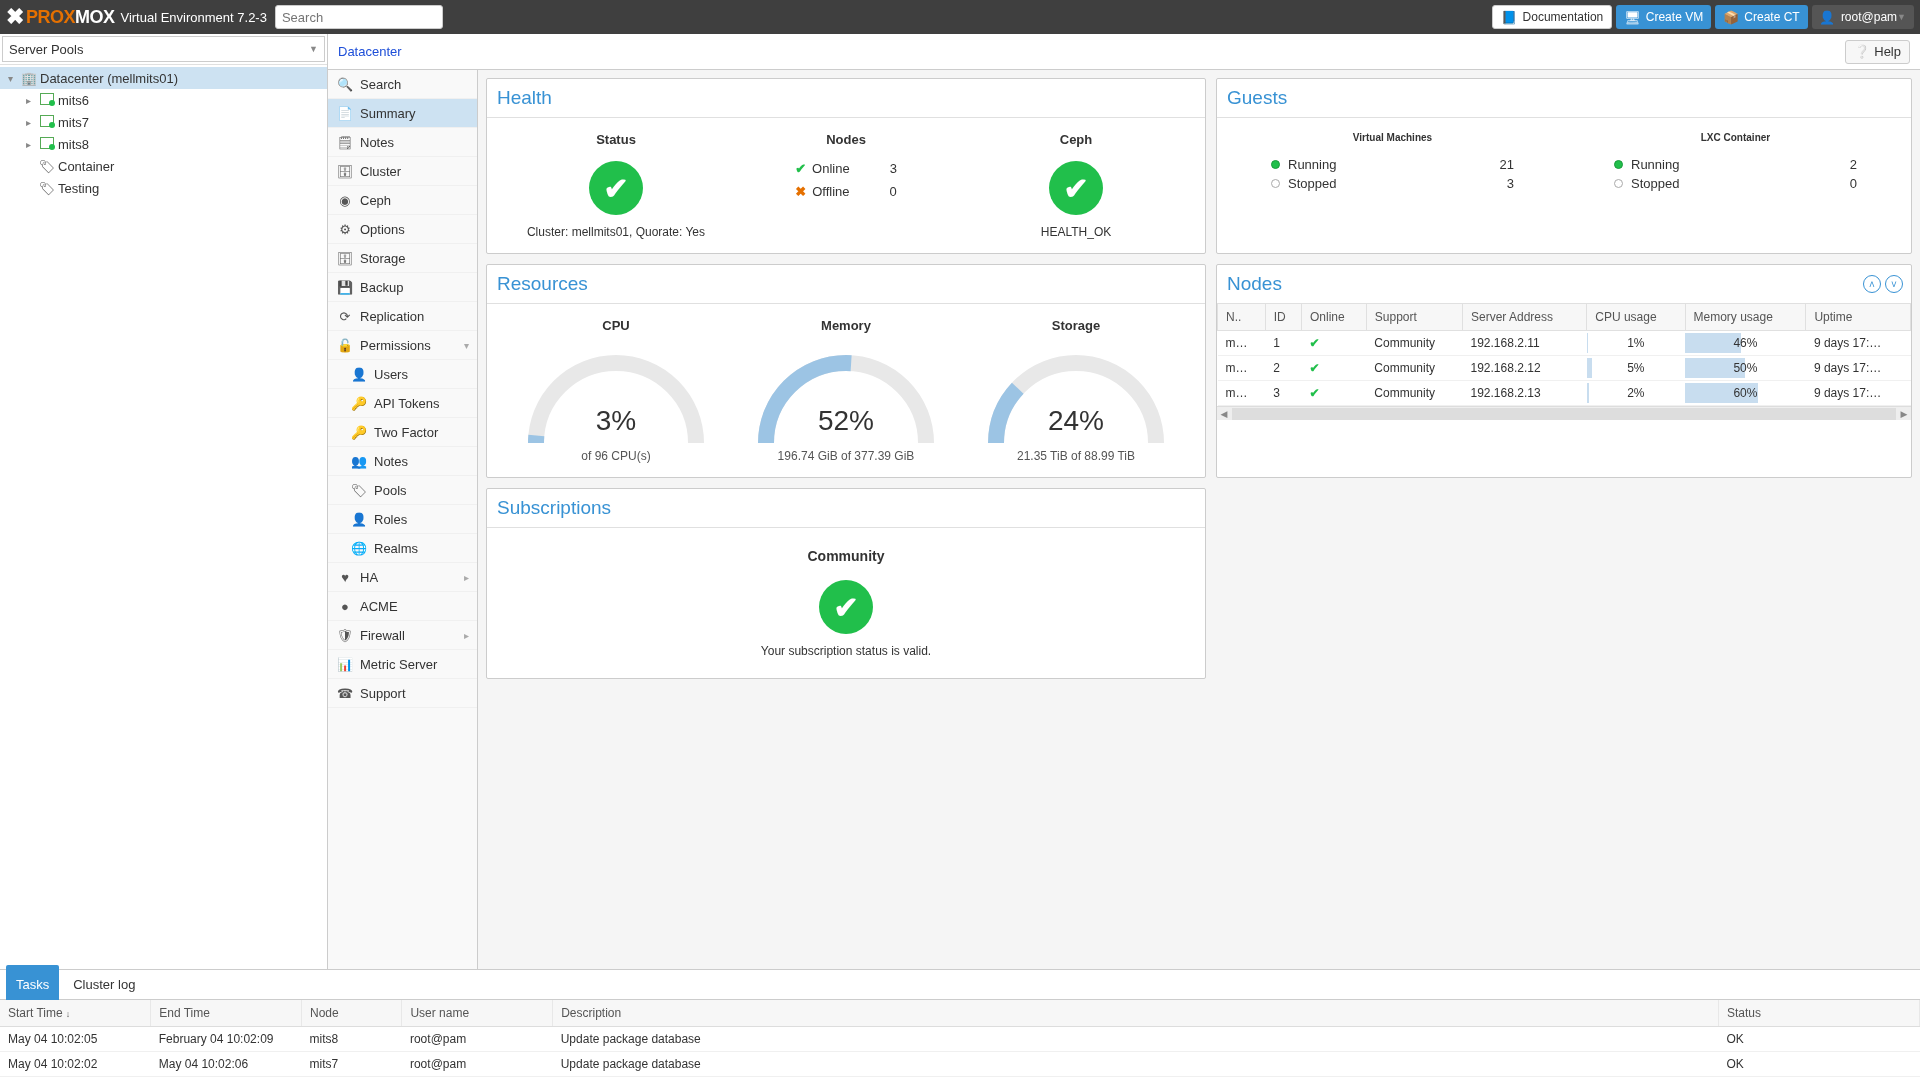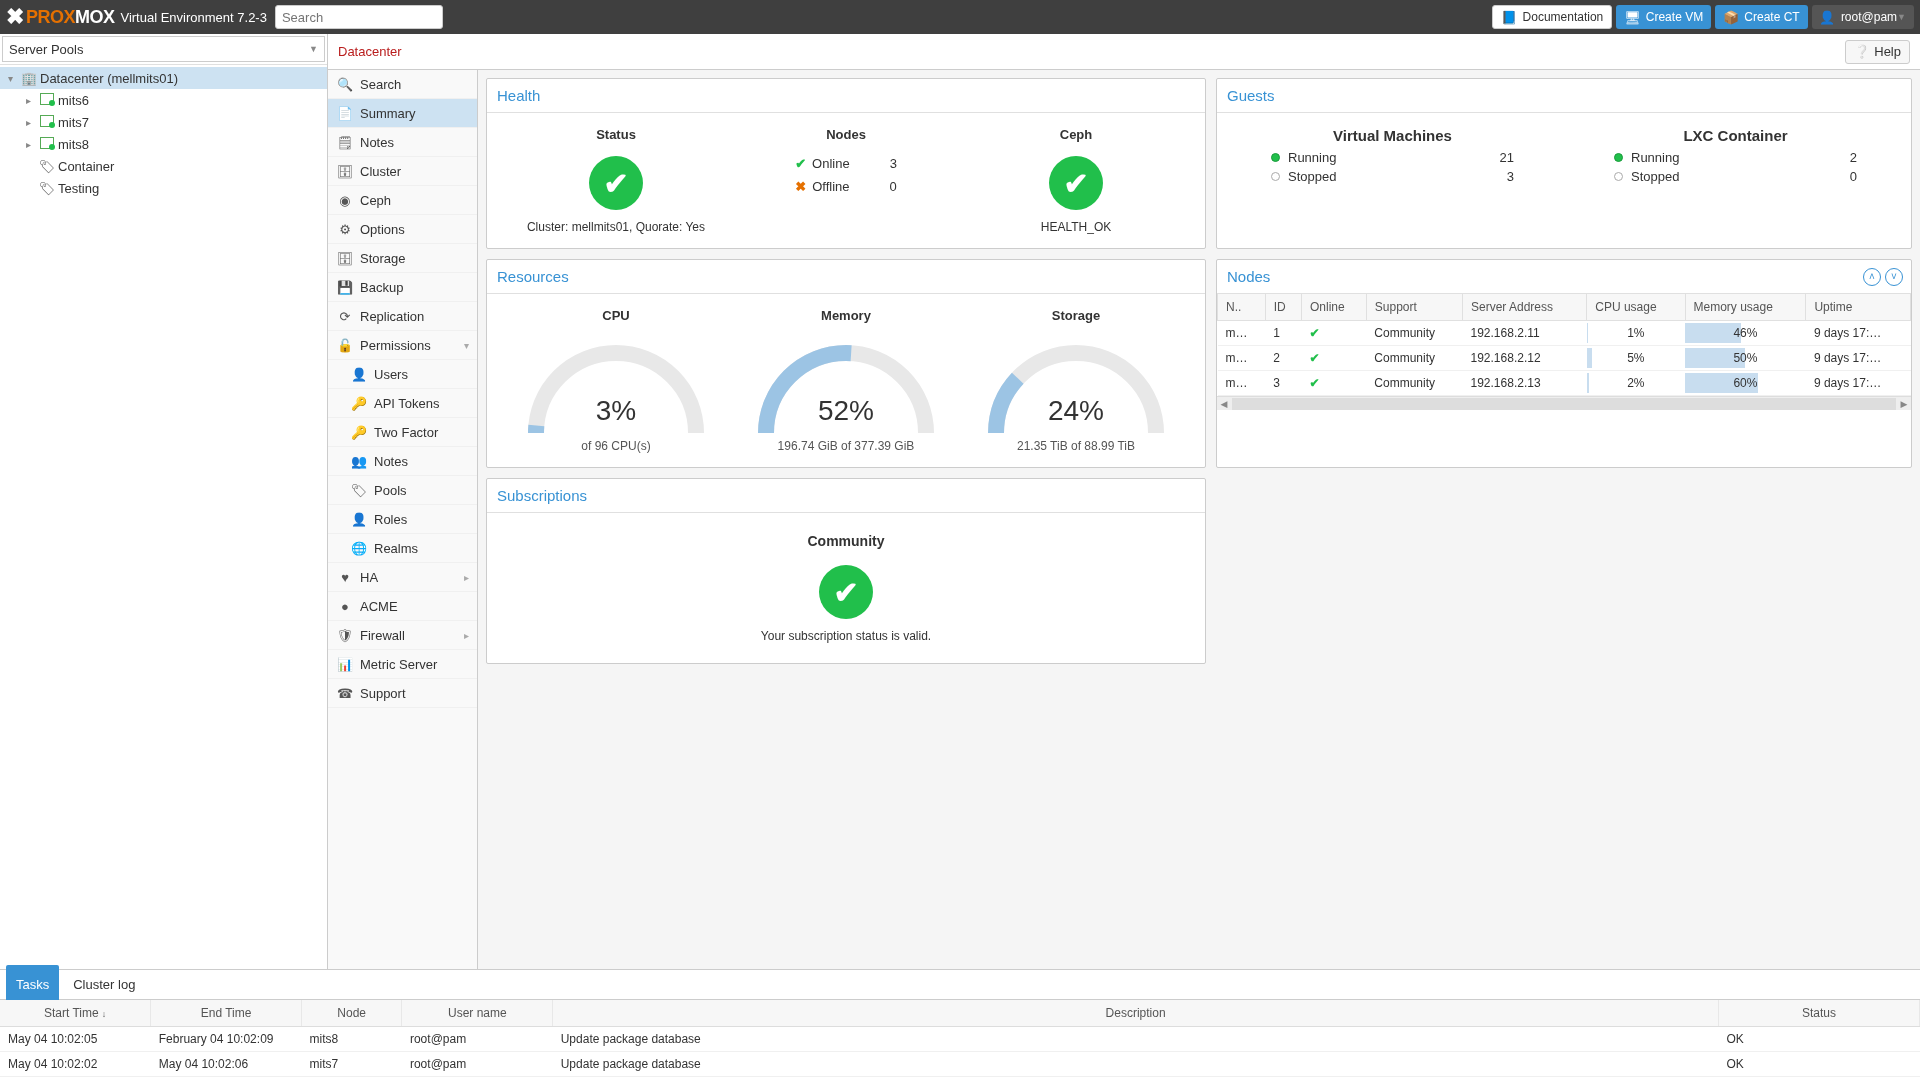--- a/index.html
+++ b/index.html
@@ -32,53 +32,53 @@
 .tree-row .arrow { width: 12px; font-size: 10px; color: #888; }
 .tree-row .ticon { width: 18px; text-align: center; margin-right: 2px; }
 .node-icon { display:inline-block; width:14px; height:12px; background:#fff; border:1px solid #5a5; position:relative; }
 .node-icon::after { content:""; position:absolute; right:-2px; bottom:-2px; width:6px; height:6px; background:#21bf4b; border-radius:50%; }
 .building-icon { color:#555; }
 .tag-icon { color:#555; }
 
 
 .content { flex: 1; display: flex; flex-direction: column; background: #fff; }
 .crumb-row { height: 36px; border-bottom: 1px solid #ccc; display: flex; align-items: center; padding: 0 10px; background: #fff; }
-.crumb-title { font-size: 13px; color: #b91c1c; }
+.crumb-title { font-size: 13px; color: #1d4ed8; }
 .help-btn { margin-left: auto; display: flex; align-items: center; height: 24px; padding: 0 8px; border: 1px solid #ccc; border-radius: 3px; background: #f7f7f7; cursor: pointer; }
 .help-btn .ico { margin-right: 4px; color: #666; }
 
 .content-body { flex: 1; display: flex; overflow: hidden; }
 
 
 .innernav { width: 150px; border-right: 1px solid #ccc; background: #f9f9f9; overflow-y: auto; }
 .innernav-item { display: flex; align-items: center; height: 29px; padding: 0 8px; cursor: pointer; border-bottom: 1px solid #f0f0f0; }
 .innernav-item.active { background: #cde2f2; }
 .innernav-item .ico { width: 18px; text-align: center; color: #555; margin-right: 6px; font-size: 13px; }
 .innernav-item.sub { padding-left: 22px; }
 .innernav-item .exp { margin-left: auto; color: #aaa; font-size: 10px; }
 
 
 .dash { flex: 1; padding: 8px; overflow: auto; background: #f5f5f5; display: grid; grid-template-columns: 720px 1fr; gap: 10px; align-content: start; }
 .panel { background: #fff; border: 1px solid #ccc; border-radius: 2px; }
-.panel-title { padding: 8px 10px; color: #3892d4; font-size: 15px; border-bottom: 1px solid #e0e0e0; }
+.panel-title { padding: 8px 10px; color: #3892d4; font-size: 19px; border-bottom: 1px solid #e0e0e0; }
 .panel-body { padding: 14px; }
 
 
 .health-grid { display: grid; grid-template-columns: 1fr 1fr 1fr; text-align: center; }
 .hcol-title { font-weight: bold; margin-bottom: 14px; }
 .bigcheck { width: 54px; height: 54px; border-radius: 50%; background: #21bf4b; margin: 0 auto 10px; display: flex; align-items: center; justify-content: center; color: #fff; font-size: 30px; font-weight: bold; }
 .cluster-line { font-size: 12px; color: #333; }
 .node-stat-row { display: flex; align-items: center; justify-content: center; gap: 40px; margin: 8px 0; }
 .node-stat-row .lbl { display: flex; align-items: center; gap: 6px; }
 .st-on { color: #21bf4b; font-weight: bold; }
 .st-off { color: #e57000; font-weight: bold; }
 
 
 .guests-grid { display: grid; grid-template-columns: 1fr 1fr; gap: 20px; }
-.gcol-title { text-align: center; font-weight: bold; margin-bottom: 4px; font-size: 15px; }
+.gcol-title { text-align: center; font-weight: bold; margin-bottom: 12px; font-size: 10px; }
 .grow { display: flex; align-items: center; justify-content: space-between; padding: 2px 40px; }
 .grow .glbl { display: flex; align-items: center; gap: 8px; }
 .dot-run { width: 9px; height: 9px; border-radius: 50%; background: #21bf4b; display: inline-block; border: 1px solid #1a9c3c; }
 .dot-stop { width: 9px; height: 9px; border-radius: 50%; background: #fff; display: inline-block; border: 1px solid #aaa; }
 
 
 .gauges { display: grid; grid-template-columns: 1fr 1fr 1fr; text-align: center; }
 .gauge-title { font-weight: bold; margin-bottom: 10px; }
 .gauge-wrap { position: relative; width: 200px; height: 100px; margin: 0 auto 6px; }
 .gauge-svg { width: 200px; height: 100px; }
@@ -104,21 +104,21 @@
 
 .sub-body { text-align: center; padding: 20px; }
 .sub-title { font-weight: bold; margin-bottom: 16px; font-size: 14px; }
 
 
 .bottom { border-top: 1px solid #ccc; background: #fff; height: 111px; display:flex; flex-direction:column; }
 .btabs { height: 30px; display: flex; align-items: center; border-bottom: 1px solid #ccc; padding-left: 6px; gap: 4px; }
 .btab { padding: 12px 10px; cursor: pointer; border-radius: 2px; }
 .btab.active { background: #3892d4; color: #fff; }
 .ttable { width: 100%; border-collapse: collapse; font-size: 12px; }
-.ttable th { text-align: center; padding: 6px 8px; background: #f7f7f7; border-bottom: 1px solid #ddd; border-right: 1px solid #e8e8e8; font-weight: normal; color: #555; }
+.ttable th { text-align: left; padding: 6px 8px; background: #f7f7f7; border-bottom: 1px solid #ddd; border-right: 1px solid #e8e8e8; font-weight: normal; color: #555; }
 .ttable td { padding: 5px 8px; border-bottom: 1px solid #f0f0f0; }
 .sort-ind { font-size: 9px; margin-left: 3px; }
 
 .chev { font-size: 9px; color: #888; }
 </style>
 </head>
 <body>
 
 <div class="topbar">
   <div class="logo">

